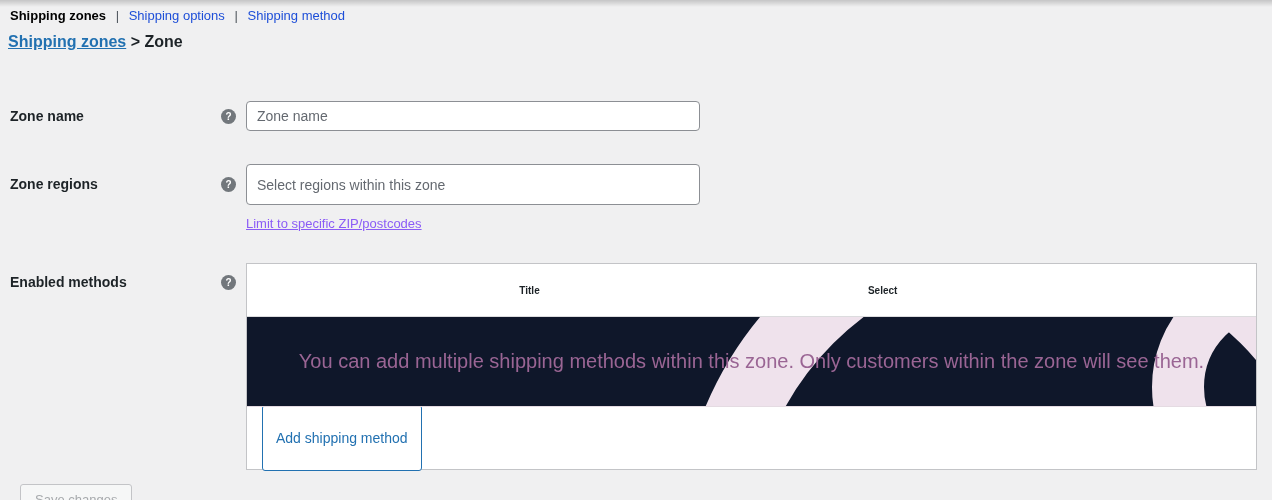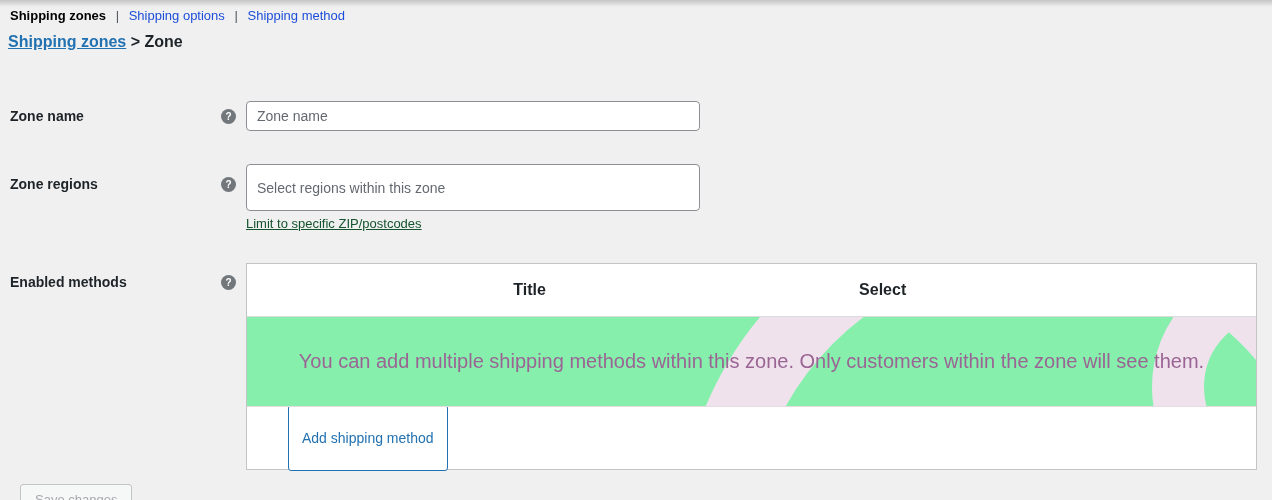--- a/index.html
+++ b/index.html
@@ -51,48 +51,48 @@
     width: 454px;
     background: #fff;
     border: 1px solid #8c8f94;
     border-radius: 4px;
     font-family: "Liberation Sans", sans-serif;
     font-size: 14px; color: #2c3338;
     padding: 0 10px;
   }
   .text-input::placeholder { color: #646970; opacity: 1; }
   #zone-name-input { top: 101px; height: 30px; }
-  #zone-regions-input { top: 164px; height: 47px; }
+  #zone-regions-input { top: 164px; height: 41px; }
 
   .zip-link {
     position: absolute; left: 246px; top: 216px;
-    font-size: 13px; color: #14532d; text-decoration: underline; cursor: pointer;
+    font-size: 13px; color: #8b5cf6; text-decoration: underline; cursor: pointer;
   }
 
   
   .methods-table {
     position: absolute; left: 246px; top: 263px;
     width: 1011px;
     background: #fff;
     border: 1px solid #c3c4c7;
   }
   .mt-header {
     display: grid;
     grid-template-columns: 56% 14% 22% 8%;
     height: 53px; align-items: center;
     background: #fff;
     border-bottom: 1px solid #dcdcde;
   }
   .mt-header .th {
-    text-align: center; font-size: 16px; font-weight: bold; color: #1d2327;
+    text-align: center; font-size: 10px; font-weight: bold; color: #1d2327;
   }
   .mt-message {
     position: relative;
     height: 90px;
-    background: #86efac;
+    background: #0f172a;
     border-bottom: 1px solid #e5dbe2;
     display: flex; align-items: center; justify-content: center;
     overflow: hidden;
   }
   .mt-message .msg-text {
     position: relative; z-index: 2;
     font-size: 20px; color: #9a6594;
     text-align: center;
   }
   .wm-ring { position: absolute; border-radius: 50%; z-index: 1; }
@@ -113,21 +113,20 @@
   }
   .add-method-btn {
     background: #fff;
     border: 1px solid #2271b1;
     border-radius: 3px;
     color: #2271b1;
     font-family: "Liberation Sans", sans-serif;
     font-size: 14px;
     padding: 24px 13px;
     cursor: pointer;
-    margin-left: 26px;
   }
 
   
   .save-btn {
     position: absolute; left: 20px; top: 484px;
     background: #f6f7f7;
     border: 1px solid #c3c4c7;
     border-radius: 3px;
     color: #a7aaad;
     font-family: "Liberation Sans", sans-serif;

